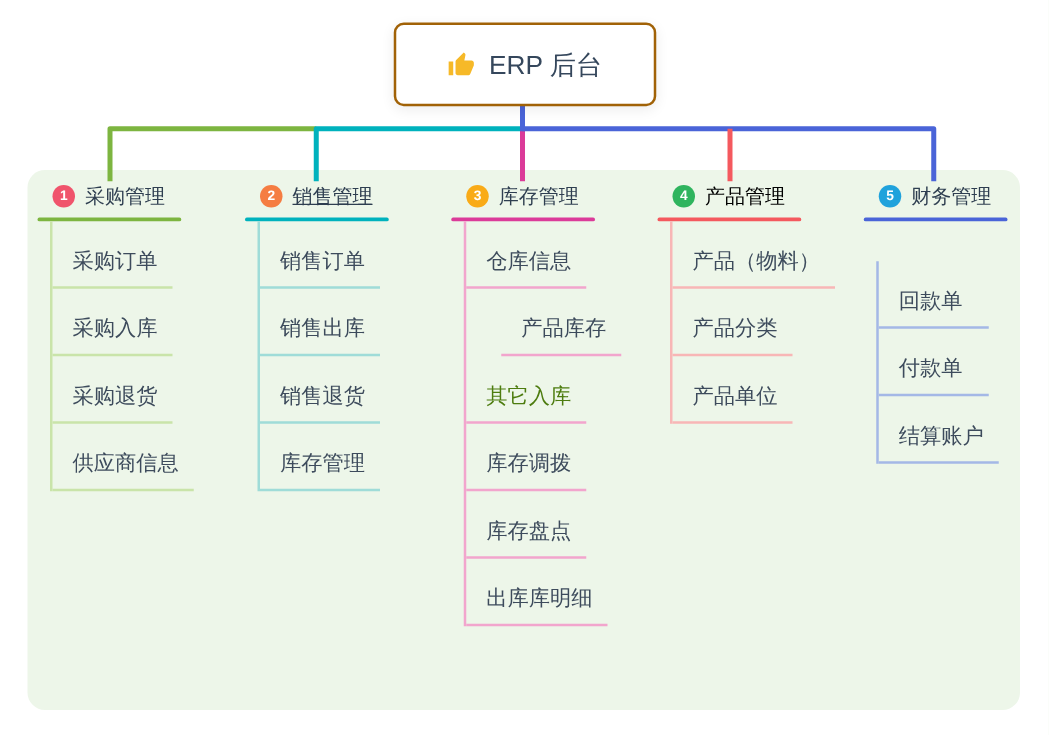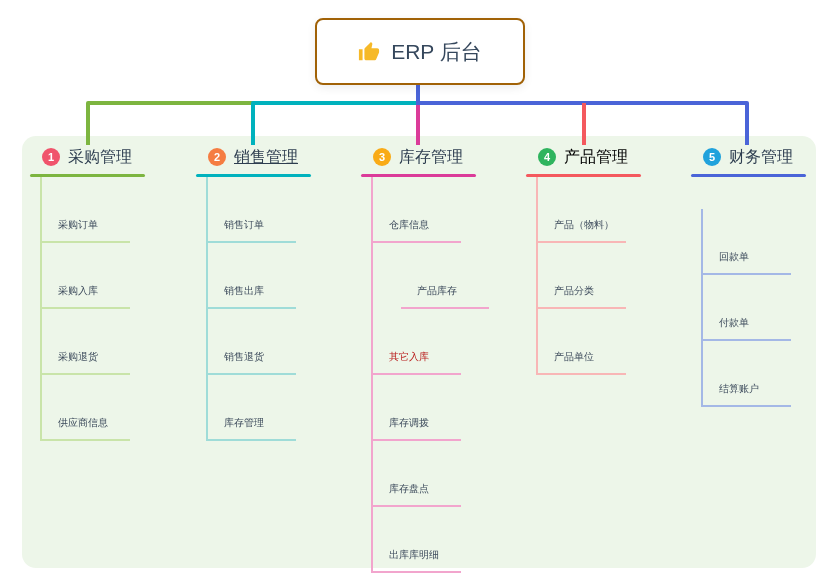--- a/index.html
+++ b/index.html
@@ -27,24 +27,24 @@
   .branch-head{display:flex;align-items:center;gap:8px;height:22px;padding-left:12px;}
   .badge{
     width:18px;height:18px;border-radius:50%;flex:none;
     background:var(--badge);color:#fff;font-size:11px;font-weight:bold;
     display:flex;align-items:center;justify-content:center;line-height:1;
   }
   .branch-title{font-size:16px;font-weight:500;white-space:nowrap;}
   .branch-underline{height:3px;background:var(--line);border-radius:2px;margin-top:6px;}
   .children{margin-left:10px;border-left:2px solid var(--lite);}
   .child{
-    height:66px;display:flex;align-items:flex-end;
+    height:54px;display:flex;align-items:flex-end;
     width:fit-content;min-width:88px;box-sizing:border-box;
     border-bottom:2px solid var(--lite);
-    padding:0 12px 9px 16px;font-size:10px;white-space:nowrap;
+    padding:0 12px 9px 16px;font-size:17px;white-space:nowrap;
   }
 </style>
 </head>
 <body style="background: rgb(255, 255, 255);">
 
 <div id="panel" style="background: rgb(237, 246, 233);"></div>
 
 <svg id="connectors" width="839" height="588">
     <polyline points="88,145 88,103 253,103" fill="none" stroke="#7db540" stroke-width="4" stroke-linejoin="round"></polyline>
     <polyline points="253,145 253,103 418,103" fill="none" stroke="#00b2bd" stroke-width="4" stroke-linejoin="round"></polyline>
@@ -94,21 +94,21 @@
 
   <div class="branch" style="left: 361px; --badge: #f9ab17; --line: #db3b99; --lite: #f2a5cd;">
     <div class="branch-head">
       <span class="badge">3</span>
       <span class="branch-title" style="color: rgb(46, 62, 80);">库存管理</span>
     </div>
     <div class="branch-underline"></div>
     <div class="children">
         <div class="child" style="color: rgb(61, 75, 92);">仓库信息</div>
         <div class="child" style="color: rgb(61, 75, 92); margin-left: 28px;">产品库存</div>
-        <div class="child" style="color: #b91c1c;">其它入库</div>
+        <div class="child" style="color: #4d7c0f;">其它入库</div>
         <div class="child" style="color: rgb(61, 75, 92);">库存调拨</div>
         <div class="child" style="color: rgb(61, 75, 92);">库存盘点</div>
         <div class="child" style="color: rgb(61, 75, 92);">出库库明细</div>
       </div>
   </div>
 
   <div class="branch" style="left: 526px; --badge: #2fb45e; --line: #f4595e; --lite: #f8b6b6;">
     <div class="branch-head">
       <span class="badge">4</span>
       <span class="branch-title" style="color: #000000;">产品管理</span>

